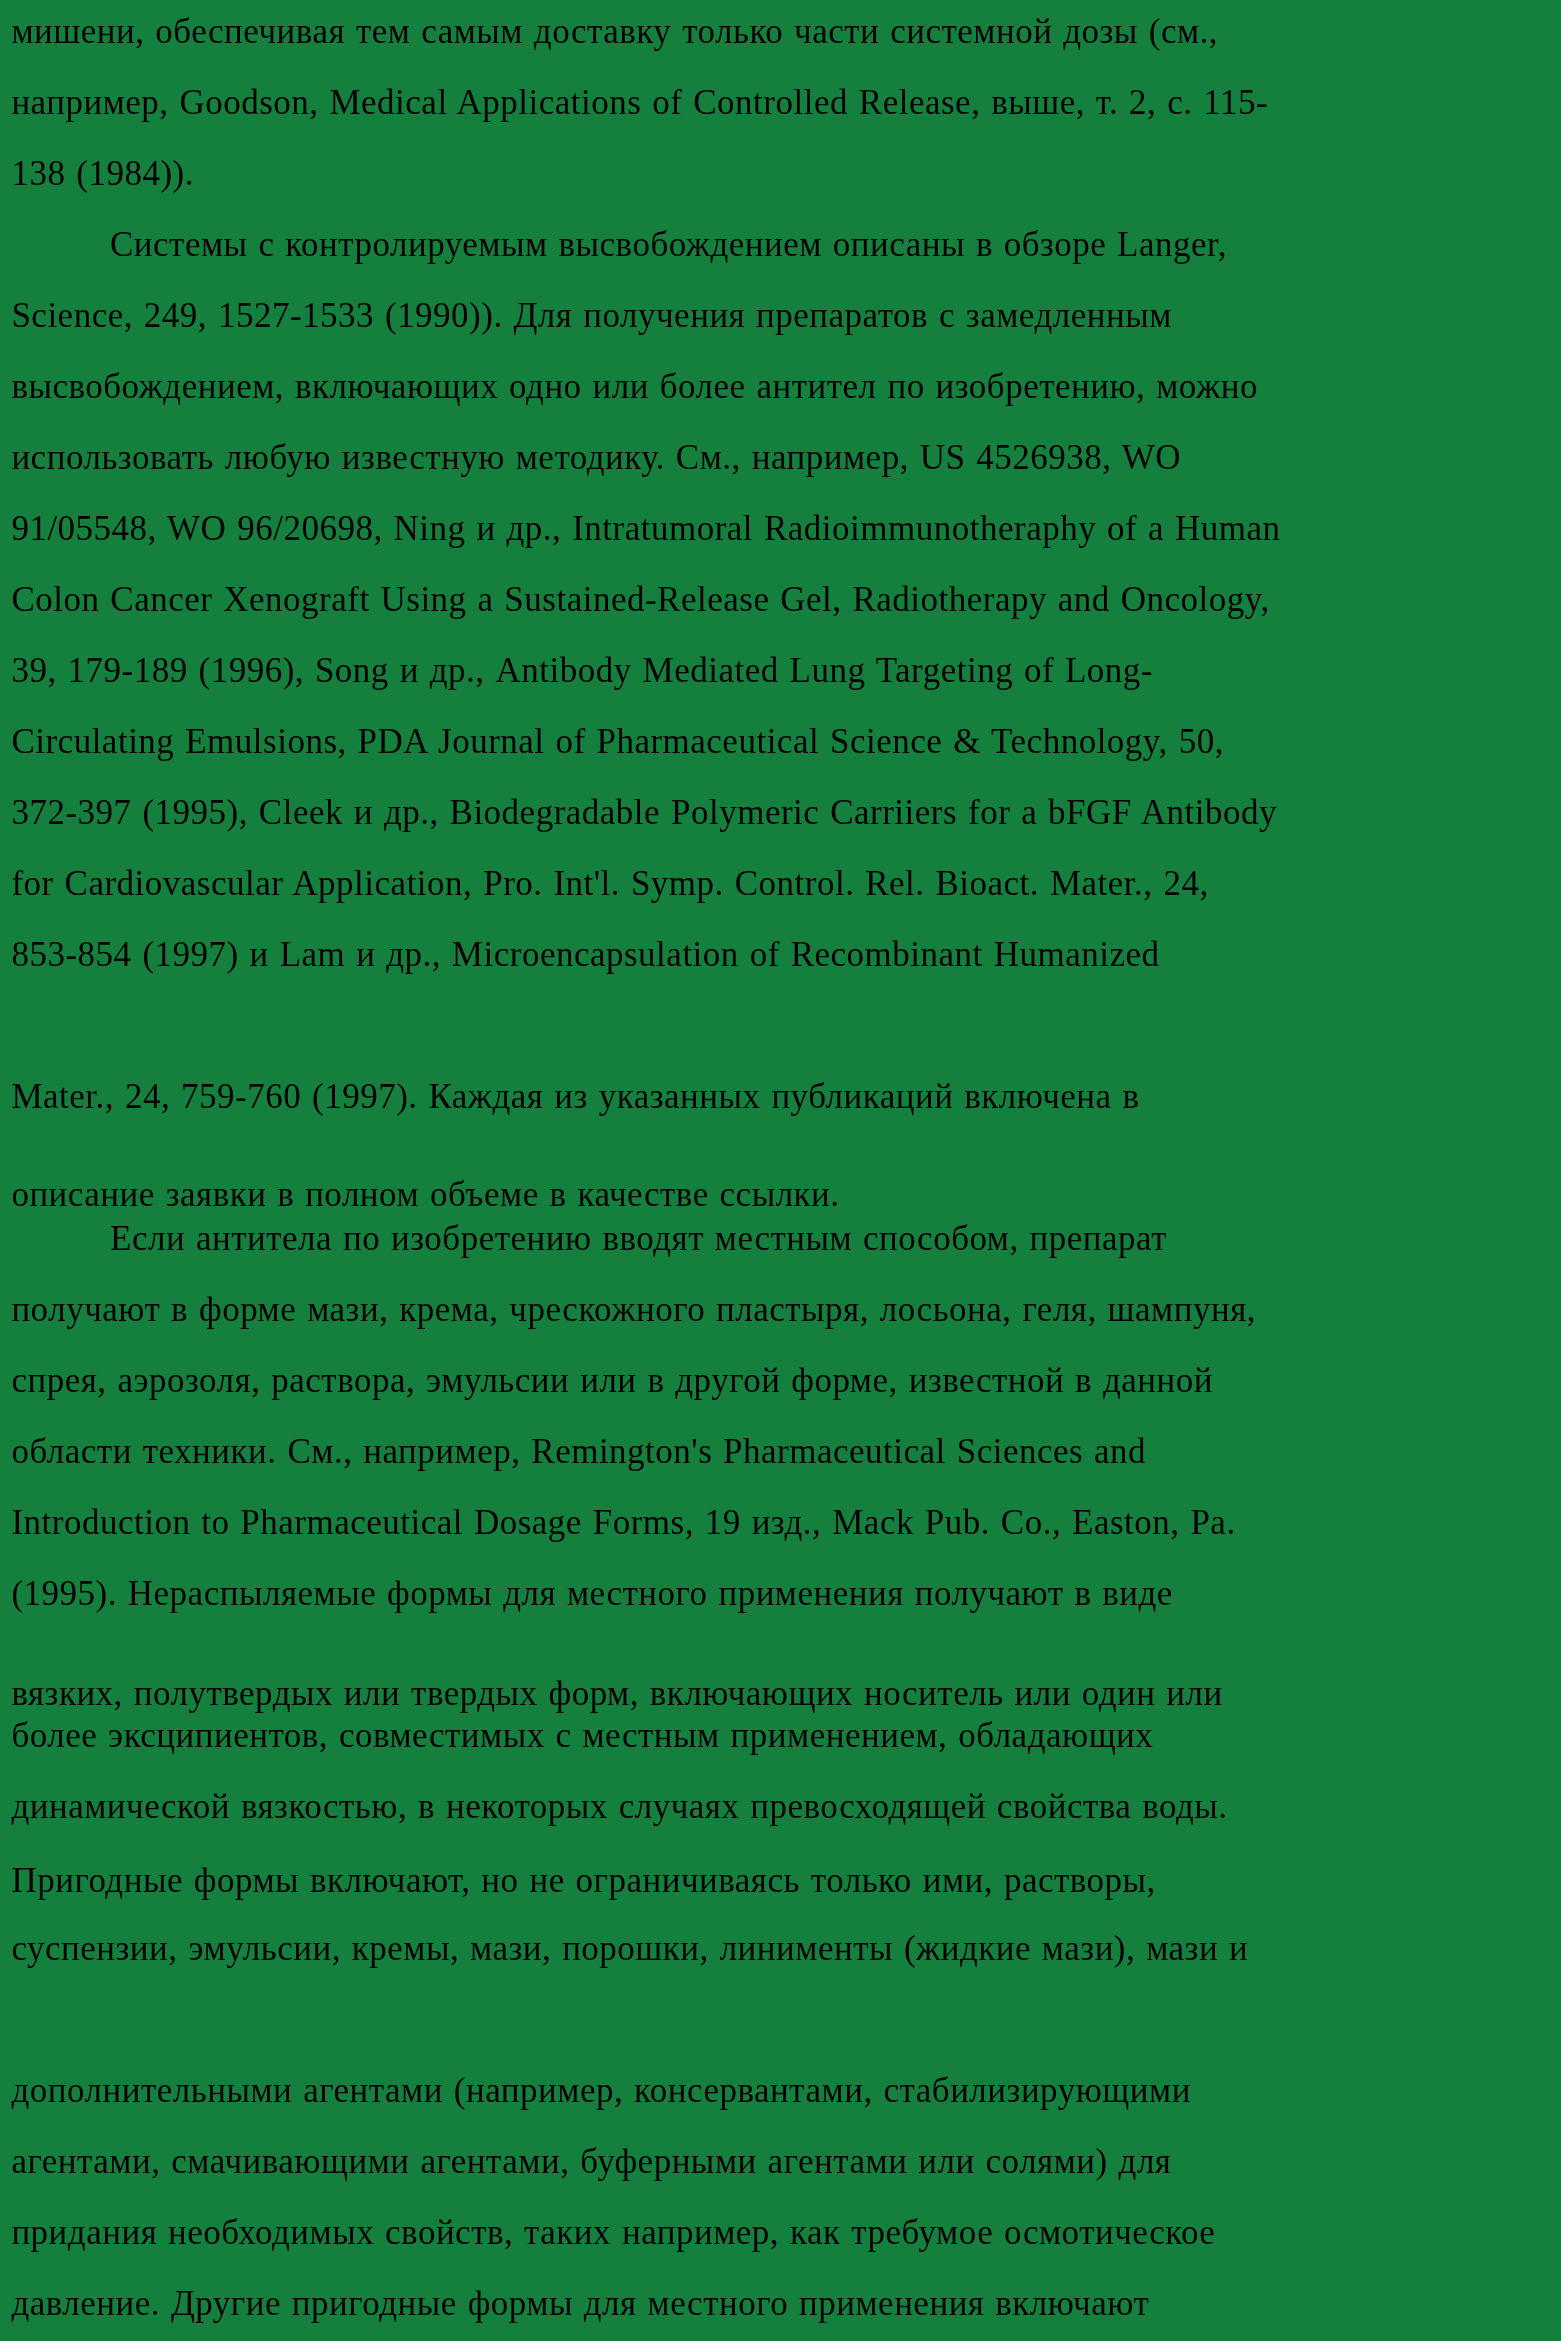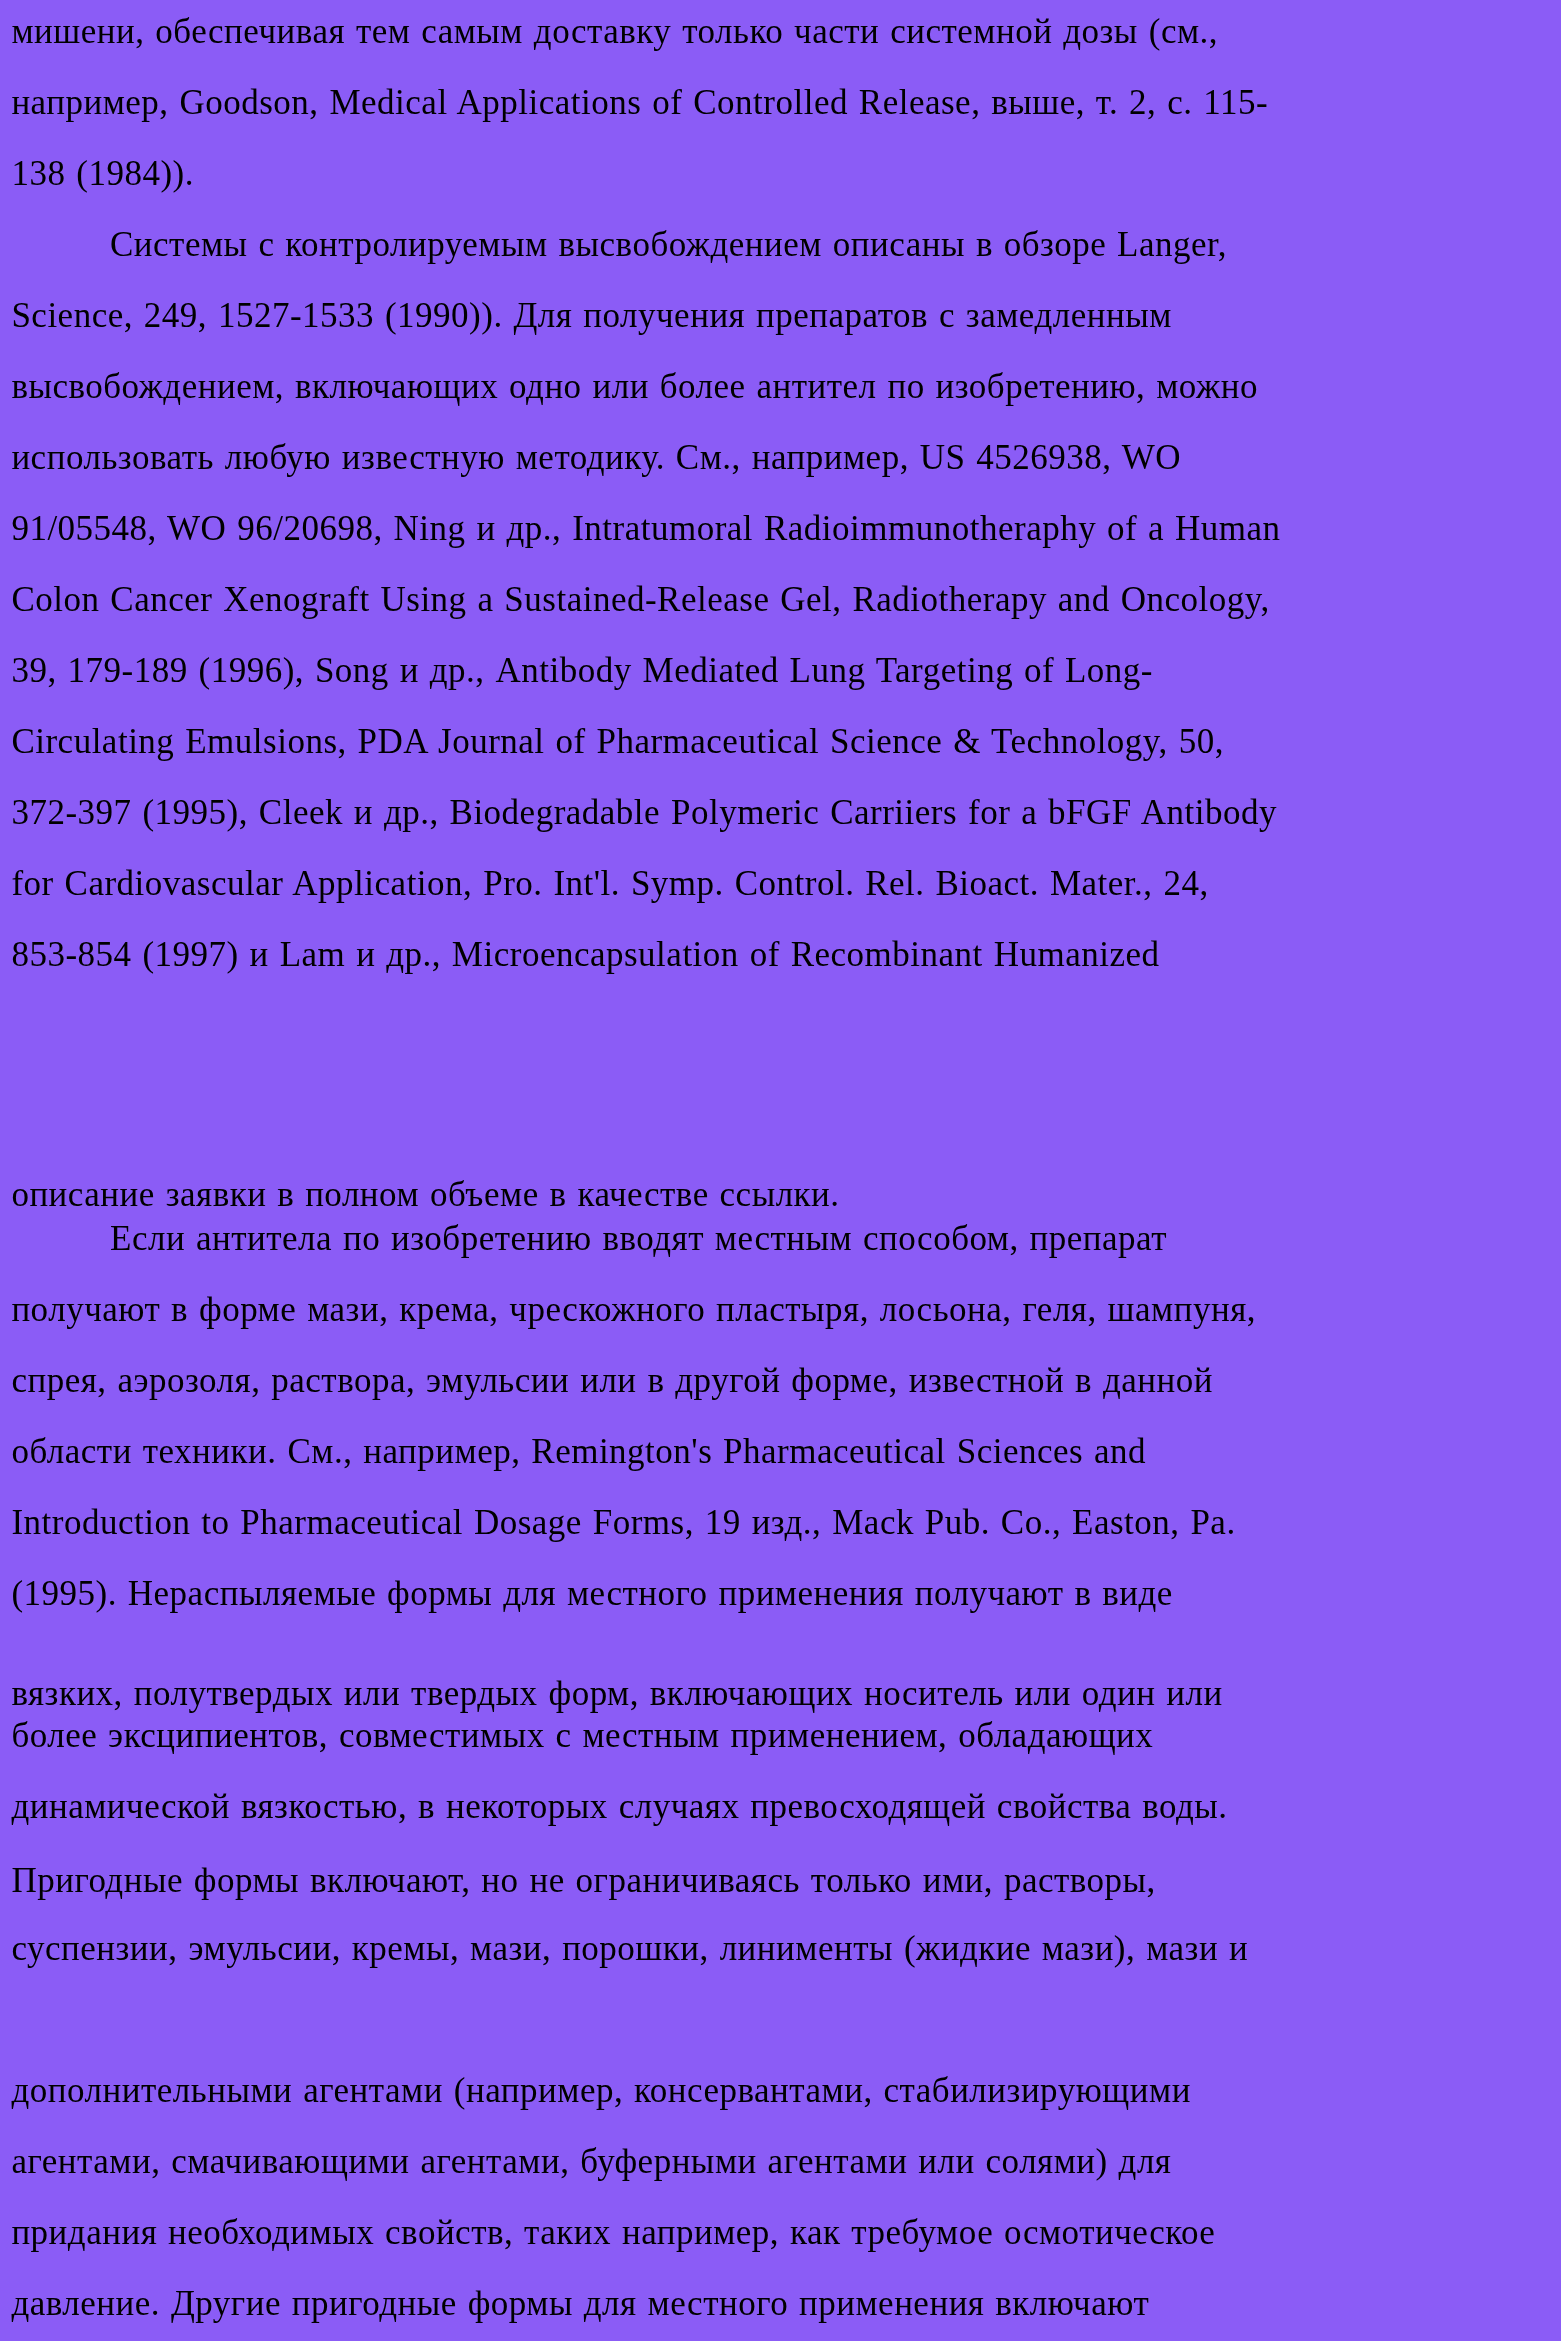--- a/index.html
+++ b/index.html
@@ -14,21 +14,21 @@
       overflow: hidden;
       font-family: "Liberation Serif", "DejaVu Serif", serif;
       color: #000000;
     }
     .page {
       position: absolute;
       left: 0;
       top: 0;
       width: 1561px;
       height: 2342px;
-      background: #8b5cf6;
+      background: #15803d;
     }
     .line {
       position: absolute;
       left: 11.4px;
       white-space: nowrap;
       font-size: 35px;
       line-height: 41px;
       letter-spacing: 0.5px;
       word-spacing: 1.6px;
       transform-origin: left top;
@@ -48,20 +48,21 @@
   <div class="line" style="top: 295px;">Science, 249, 1527-1533 (1990)). Для получения препаратов с замедленным</div>
   <div class="line" style="top: 366px;">высвобождением, включающих одно или более антител по изобретению, можно</div>
   <div class="line" style="top: 437px;">использовать любую известную методику. См., например, US 4526938, WO</div>
   <div class="line" style="top: 508px;">91/05548, WO 96/20698, Ning и др., Intratumoral Radioimmunotheraphy of a Human</div>
   <div class="line" style="top: 579px;">Colon Cancer Xenograft Using a Sustained-Release Gel, Radiotherapy and Oncology,</div>
   <div class="line" style="top: 650px;">39, 179-189 (1996), Song и др., Antibody Mediated Lung Targeting of Long-</div>
   <div class="line" style="top: 721px;">Circulating Emulsions, PDA Journal of Pharmaceutical Science &amp; Technology, 50,</div>
   <div class="line" style="top: 792px;">372-397 (1995), Cleek и др., Biodegradable Polymeric Carriiers for a bFGF Antibody</div>
   <div class="line" style="top: 863px;">for Cardiovascular Application, Pro. Int'l. Symp. Control. Rel. Bioact. Mater., 24,</div>
   <div class="line" style="top: 934px;">853-854 (1997) и Lam и др., Microencapsulation of Recombinant Humanized</div>
+  <div class="line" style="top: 1076px;">Mater., 24, 759-760 (1997). Каждая из указанных публикаций включена в</div>
   <div class="line" style="top: 1147px; margin-top: 27px;">описание заявки в полном объеме в качестве ссылки.</div>
   <div class="line indent" style="top: 1218px;">Если антитела по изобретению вводят местным способом, препарат</div>
   <div class="line" style="top: 1289px;">получают в форме мази, крема, чрескожного пластыря, лосьона, геля, шампуня,</div>
   <div class="line" style="top: 1360px;">спрея, аэрозоля, раствора, эмульсии или в другой форме, известной в данной</div>
   <div class="line" style="top: 1431px;">области техники. См., например, Remington's Pharmaceutical Sciences and</div>
   <div class="line" style="top: 1502px;">Introduction to Pharmaceutical Dosage Forms, 19 изд., Mack Pub. Co., Easton, Pa.</div>
   <div class="line" style="top: 1573px;">(1995). Нераспыляемые формы для местного применения получают в виде</div>
   <div class="line" style="top: 1644px; margin-top: 29px;">вязких, полутвердых или твердых форм, включающих носитель или один или</div>
   <div class="line" style="top: 1715px;">более эксципиентов, совместимых с местным применением, обладающих</div>
   <div class="line" style="top: 1786px;">динамической вязкостью, в некоторых случаях превосходящей свойства воды.</div>

